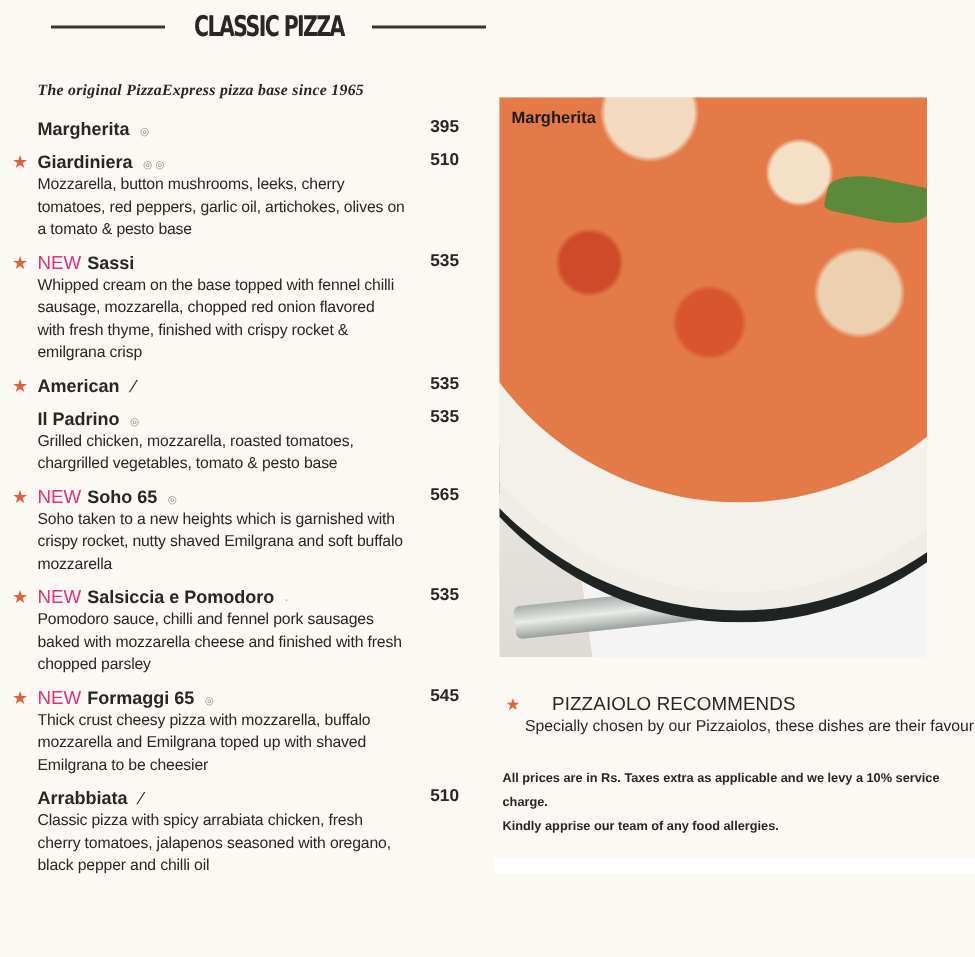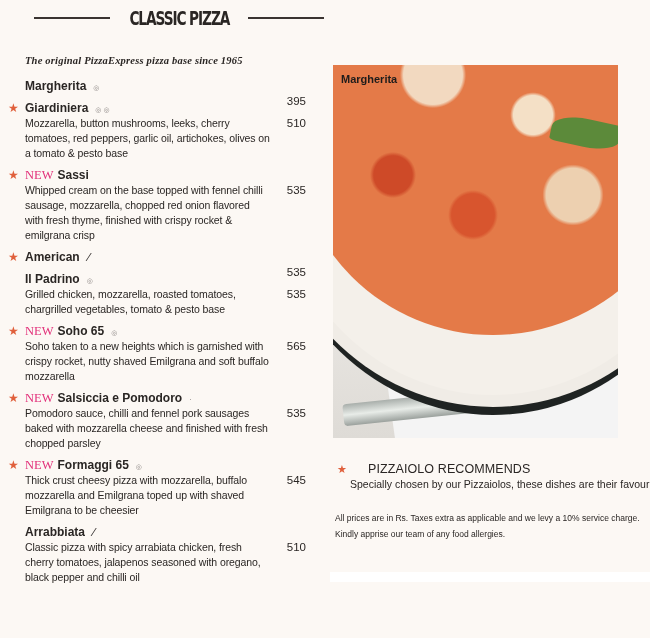--- a/index.html
+++ b/index.html
@@ -43,35 +43,35 @@
     .item { position: relative; padding-left: 25px; margin-bottom: 7px; }
     .item .star {
       position: absolute; left: 8px; top: 0px;
       color: #e0603c; font-size: 12px; line-height: 15px;
     }
     .item .head {
       display: flex; align-items: baseline; height: 15px;
     }
     .item .new {
       color: #e2317a; font-size: 12.5px; margin-right: 4px;
-      font-family: Liberation Serif, serif;
+      font-family: Liberation Sans, sans-serif;
     }
     .item .name {
       font-weight: bold; font-size: 12px; color: #2a2624;
     }
     .item .mark {
       font-size: 7px; color: #8a8482; margin-left: 7px; letter-spacing: 2px;
     }
     .item .chili {
       font-size: 11px; color: #2a2624; margin-left: 7px; font-style: italic;
       transform: skewX(-10deg); display: inline-block;
     }
     .item .price {
-      position: absolute; right: 14px; top: 16px;
-      font-weight: normal; font-size: 11.5px; color: #2a2624;
+      position: absolute; right: 14px; top: 0;
+      font-weight: bold; font-size: 11.5px; color: #2a2624;
     }
     .item .desc {
       font-size: 10.5px; line-height: 15px; color: #2a2624;
       width: 245px; letter-spacing: -0.1px;
     }
 
     
     .photo {
       position: absolute; left: 333px; top: 65px; width: 285px; height: 373px;
       overflow: hidden; background: #e8e4e0;
@@ -120,21 +120,21 @@
     }
 
     
     .recommend { position: absolute; left: 336px; top: 462px; width: 310px; }
     .recommend .star { color: #e0603c; font-size: 11px; position: absolute; left: 1px; top: 1px; }
     .recommend .rtitle {
       margin-left: 32px; font-size: 12.5px; color: #2a2624; letter-spacing: 0.1px;
     }
     .recommend .rdesc { margin-left: 14px; font-size: 10.5px; color: #2a2624; margin-top: 2px; white-space: nowrap; }
 
-    .notes { position: absolute; left: 335px; top: 510px; width: 315px; font-size: 8.5px; line-height: 16px; color: #2a2624; }
+    .notes { position: absolute; left: 335px; top: 510px; width: 315px; font-size: 8.5px; line-height: 16px; color: #2a2624; font-weight: bold; }
 
     .divider-band {
       position: absolute; left: 330px; top: 572px; width: 320px; height: 10px; background: #ffffff;
     }
   </style>
 </head>
 <body>
 
 <div class="page">
 

